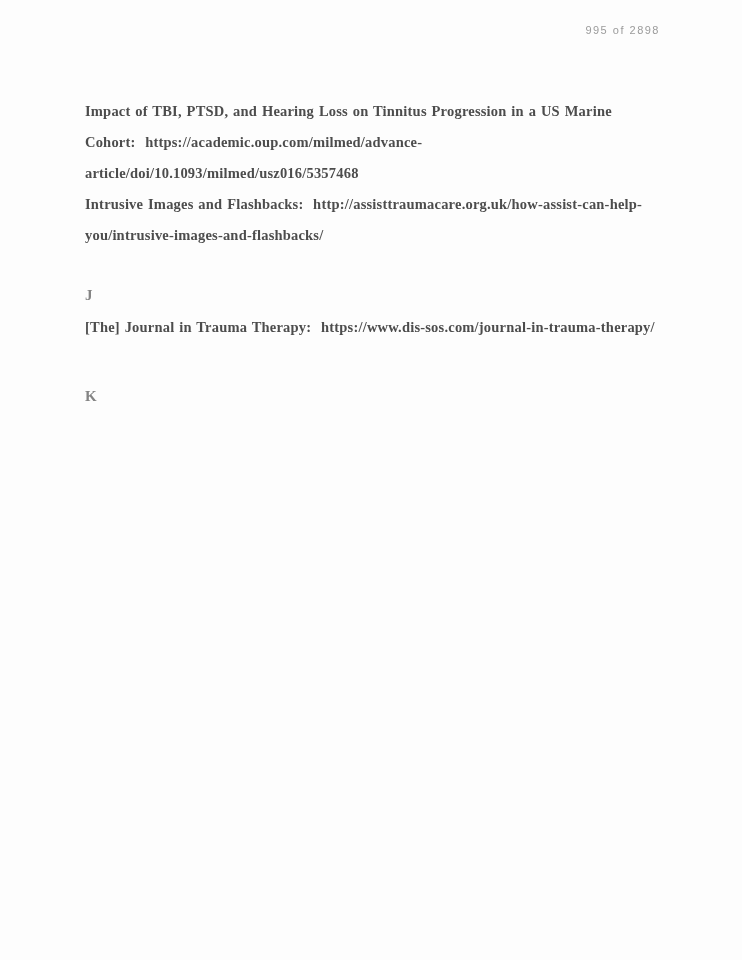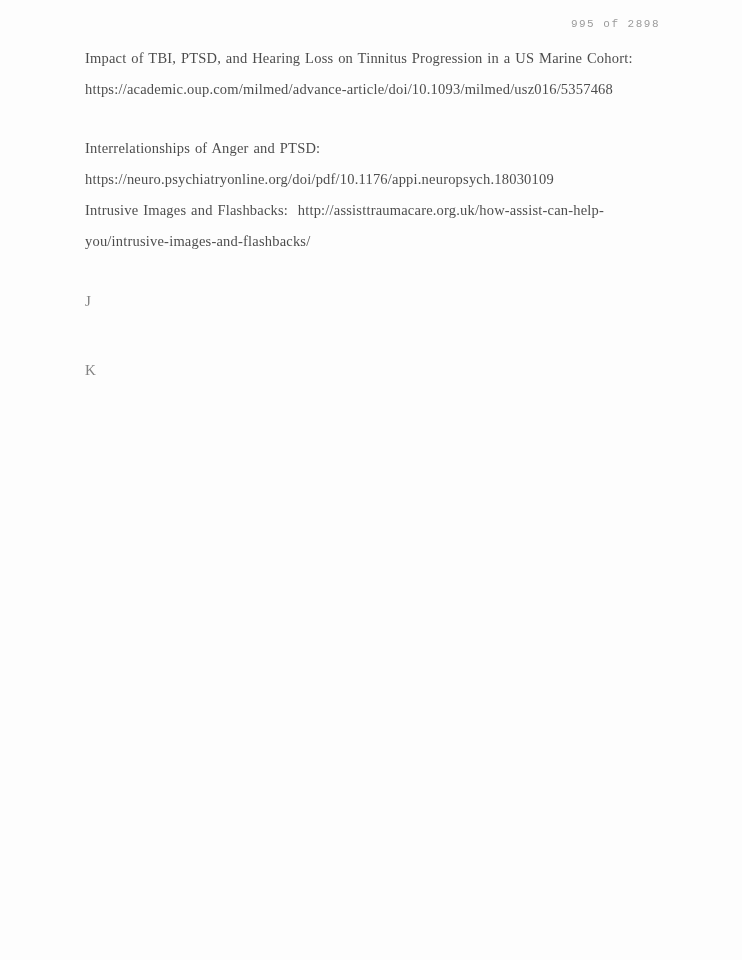--- a/index.html
+++ b/index.html
@@ -10,34 +10,35 @@
   .page {
     position: relative;
     width: 742px;
     height: 960px;
     background: #fdfdfd;
     overflow: hidden;
     font-family: "Liberation Serif", "DejaVu Serif", serif;
   }
   .page-indicator {
     position: absolute;
-    top: 18px;
+    top: 24px;
     right: 82px;
     font-size: 11px;
     letter-spacing: 1.5px;
     color: #9b9b9b;
     filter: blur(0.5px);
-    font-family: Liberation Mono, monospace;
+    font-family: Liberation Sans, sans-serif;
   }
   .content {
     position: absolute;
     left: 85px;
     right: 80px;
     top: 0;
-    padding-top: 43px;
+    padding-top: 96px;
+    font-weight: bold;
   }
   .entry {
     margin: 0;
     font-size: 14.5px;
     line-height: 31px;
     color: #3f3f3f;
     letter-spacing: 0.2px;
     word-spacing: 1px;
     white-space: pre-wrap;
     overflow-wrap: anywhere;
@@ -60,25 +61,25 @@
 <div class="page">
 
   <div class="page-indicator">995 of 2898</div>
 
   <div class="content">
 
     <p class="entry" style="margin-top:0">Impact of TBI, PTSD, and Hearing Loss on Tinnitus Progression in a US Marine Cohort:  https://academic.oup.com/milmed/advance-article/doi/10.1093/milmed/usz016/5357468</p>
 
 
 
-    <p class="entry" style="margin-top:28px">Interrelationships of Anger and PTSD:  https://neuro.psychiatryonline.org/doi/pdf/10.1176/appi.neuropsych.18030109</p>
 
     <p class="entry" style="">Intrusive Images and Flashbacks:  http://assisttraumacare.org.uk/how-assist-can-help-you/intrusive-images-and-flashbacks/</p>
 
 
     <p class="section-letter" style="margin-top:29px">J</p>
 
+    <p class="entry" style="margin-top:1px">[The] Journal in Trauma Therapy:  https://www.dis-sos.com/journal-in-trauma-therapy/</p>
 
 
     <p class="section-letter" style="margin-top:38px">K</p>
 
   </div>
 </div>
 
 </body></html>

